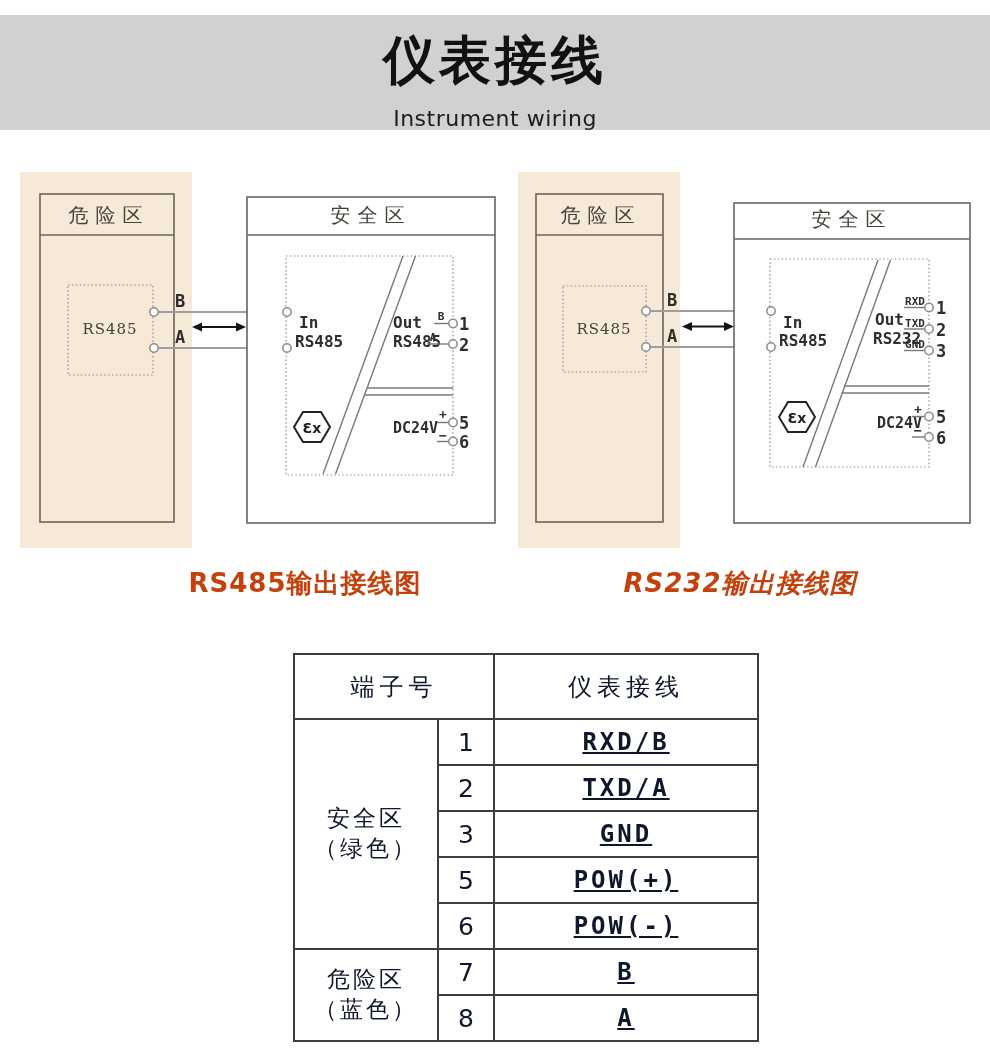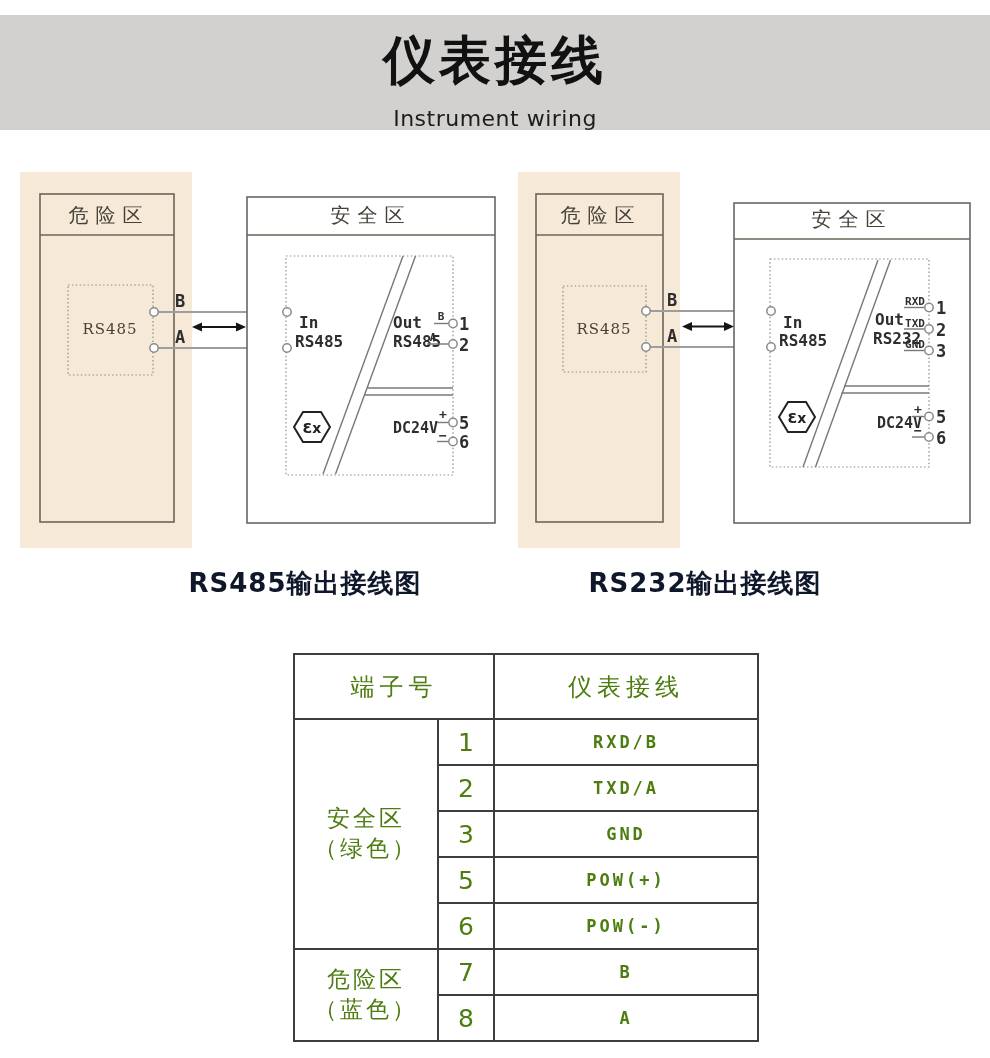--- a/index.html
+++ b/index.html
@@ -35,32 +35,32 @@
   .safebox{fill:#ffffff;stroke:#666666;stroke-width:1.6;}
   .hline{stroke:#6b6458;stroke-width:1.4;}
   .dotted{fill:none;stroke:#8c8c8c;stroke-width:1.2;stroke-dasharray:1.5 2.4;}
   .wire{stroke:var(--wire-gray);stroke-width:2;}
   .thin{stroke:#787878;stroke-width:1.4;}
   .term{fill:#ffffff;stroke:#8a8a8a;stroke-width:1.5;}
   .arrowline{stroke:#151515;stroke-width:2;}
   .arrowhead{fill:#151515;stroke:none;}
   .hex{fill:none;stroke:#222222;stroke-width:2;}
   .caption{position:absolute;top:566px;transform:translateX(-50%);
-    font-size:26px;font-weight:bold;color:#0f172a;letter-spacing:1px;white-space:nowrap;text-align:right;}
-  #caption1{left:305px;} #caption2{left:705px;}
+    font-size:26px;font-weight:bold;color:#c2410c;letter-spacing:1px;white-space:nowrap;text-align:right;}
+  #caption1{left:305px;} #caption2{left:740px;font-style:italic;}
   table.term-table{position:absolute;left:293px;top:653px;width:464px;
-    border-collapse:collapse;table-layout:fixed;color:#4d7c0f;}
+    border-collapse:collapse;table-layout:fixed;color:#0f172a;}
   table.term-table th,table.term-table td{border:2px solid #3d3d3d;text-align:center;
     vertical-align:middle;padding:0;}
   table.term-table th{height:65px;font-size:24px;font-weight:normal;letter-spacing:5px;}
   table.term-table td{height:46px;}
   td.zone{font-size:23px;letter-spacing:3px;line-height:1.3;}
   td.num{font-size:25px;}
   td.desc{font-family:"DejaVu Sans Mono","Liberation Mono",monospace;
-    font-weight:bold;font-size:17px;letter-spacing:3px;}
+    font-weight:bold;font-size:24px;letter-spacing:3px;text-decoration:underline;}
 </style>
 </head>
 <body>
 
 <div class="band">
   <div class="title">仪表接线</div>
   <div class="subtitle">Instrument wiring</div>
 </div>
 
 <svg id="diagram1" width="490" height="392" viewBox="0 0 490 392">

